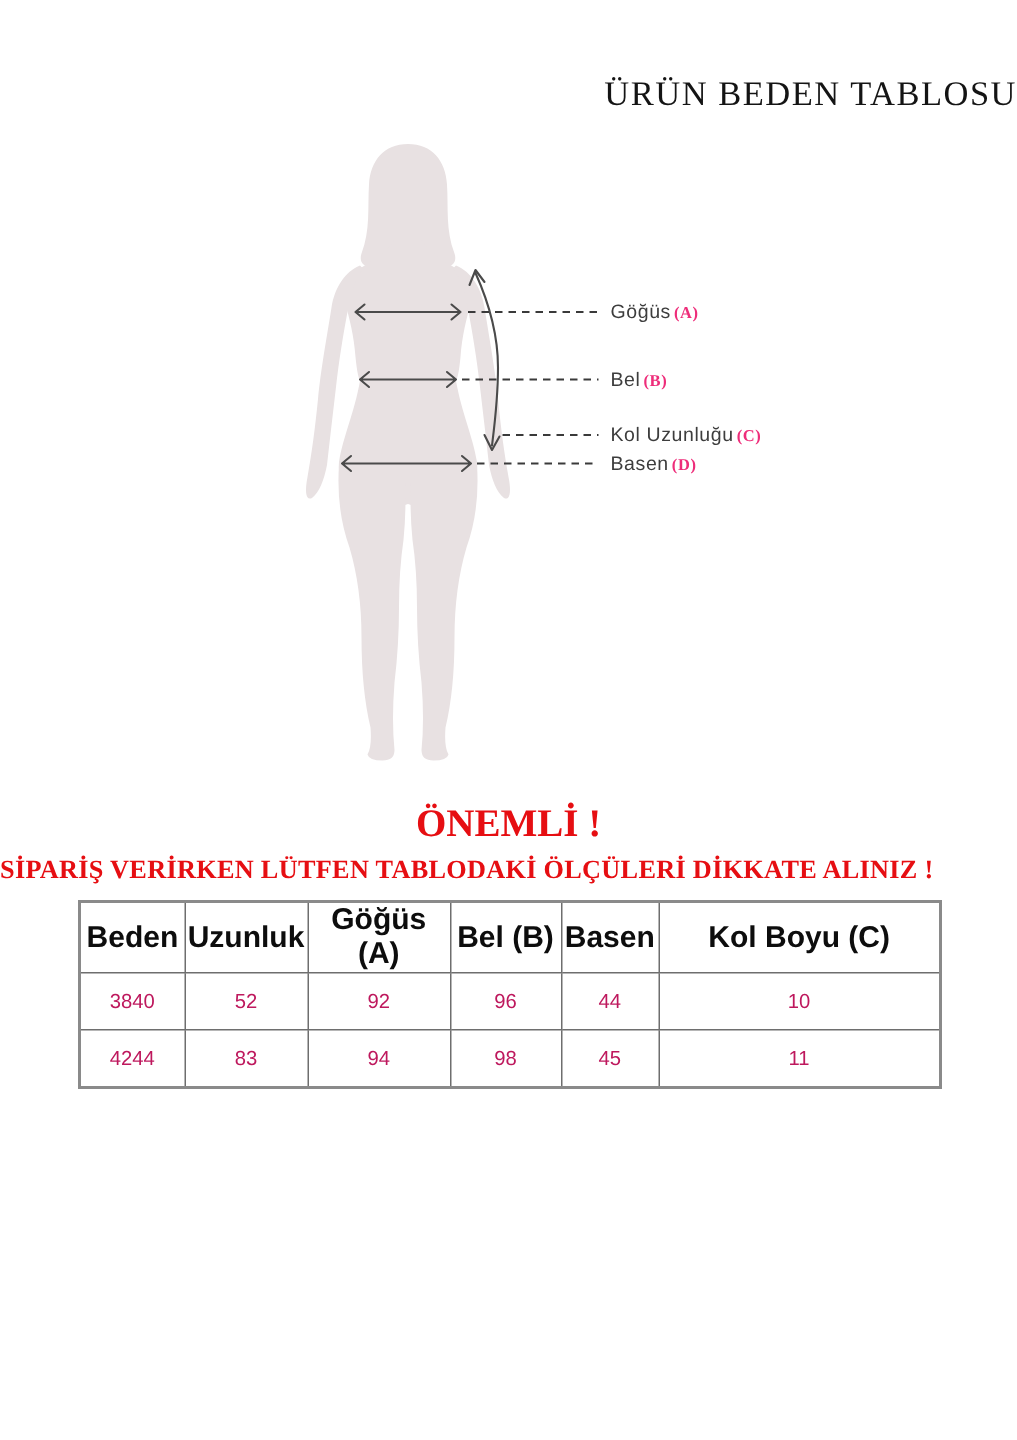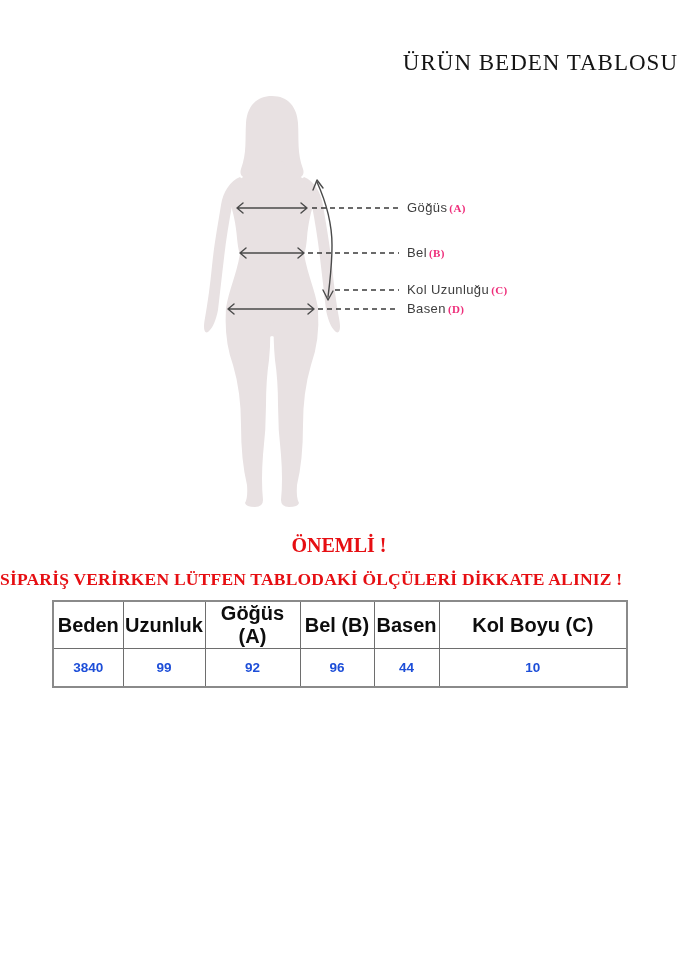--- a/index.html
+++ b/index.html
@@ -48,21 +48,21 @@
   .lbl-gogus{top:115px;}
   .lbl-bel{top:160px;}
   .lbl-kol{top:197px;}
   .lbl-basen{top:216px;text-align:right;}
   .warning-heading{
     position:absolute;
     top:534px;left:0;width:678px;
     text-align:center;
     font-family:"Liberation Serif", serif;
     font-weight:700;
-    font-size:20px;
+    font-size:26px;
     color:var(--red);
   }
   .warning-message{
     position:absolute;
     top:569px;left:0;width:678px;
     font-family:"Liberation Serif", serif;
     font-weight:700;
     font-size:17.5px;
     letter-spacing:0.2px;
     color:var(--red);
@@ -83,22 +83,22 @@
   }
   table.size-table th{
     height:40px;
     font-size:20px;
     font-weight:700;
     color:#0d0d0d;
   }
   table.size-table td{
     height:38px;
     font-size:13.5px;
-    font-weight:700;
-    color:#1d4ed8;
+    font-weight:400;
+    color:#be185d;
   }
   .c0{width:70px;} .c1{width:82px;} .c2{width:95px;}
   .c3{width:74px;} .c4{width:65px;} .c5{width:188px;}
 </style>
 </head>
 <body>
 
 <div class="page-title">ÜRÜN BEDEN TABLOSU</div>
 
 <div class="diagram">
@@ -193,20 +193,28 @@
       <th>Uzunluk</th>
       <th>Göğüs (A)</th>
       <th>Bel (B)</th>
       <th>Basen</th>
       <th>Kol Boyu (C)</th>
     </tr>
   </thead>
   <tbody>
     <tr>
       <td>3840</td>
-      <td>99</td>
+      <td>52</td>
       <td>92</td>
       <td>96</td>
       <td>44</td>
       <td>10</td>
     </tr>
+    <tr>
+      <td>4244</td>
+      <td>83</td>
+      <td>94</td>
+      <td>98</td>
+      <td>45</td>
+      <td>11</td>
+    </tr>
   </tbody>
 </table>
 
 </body></html>

